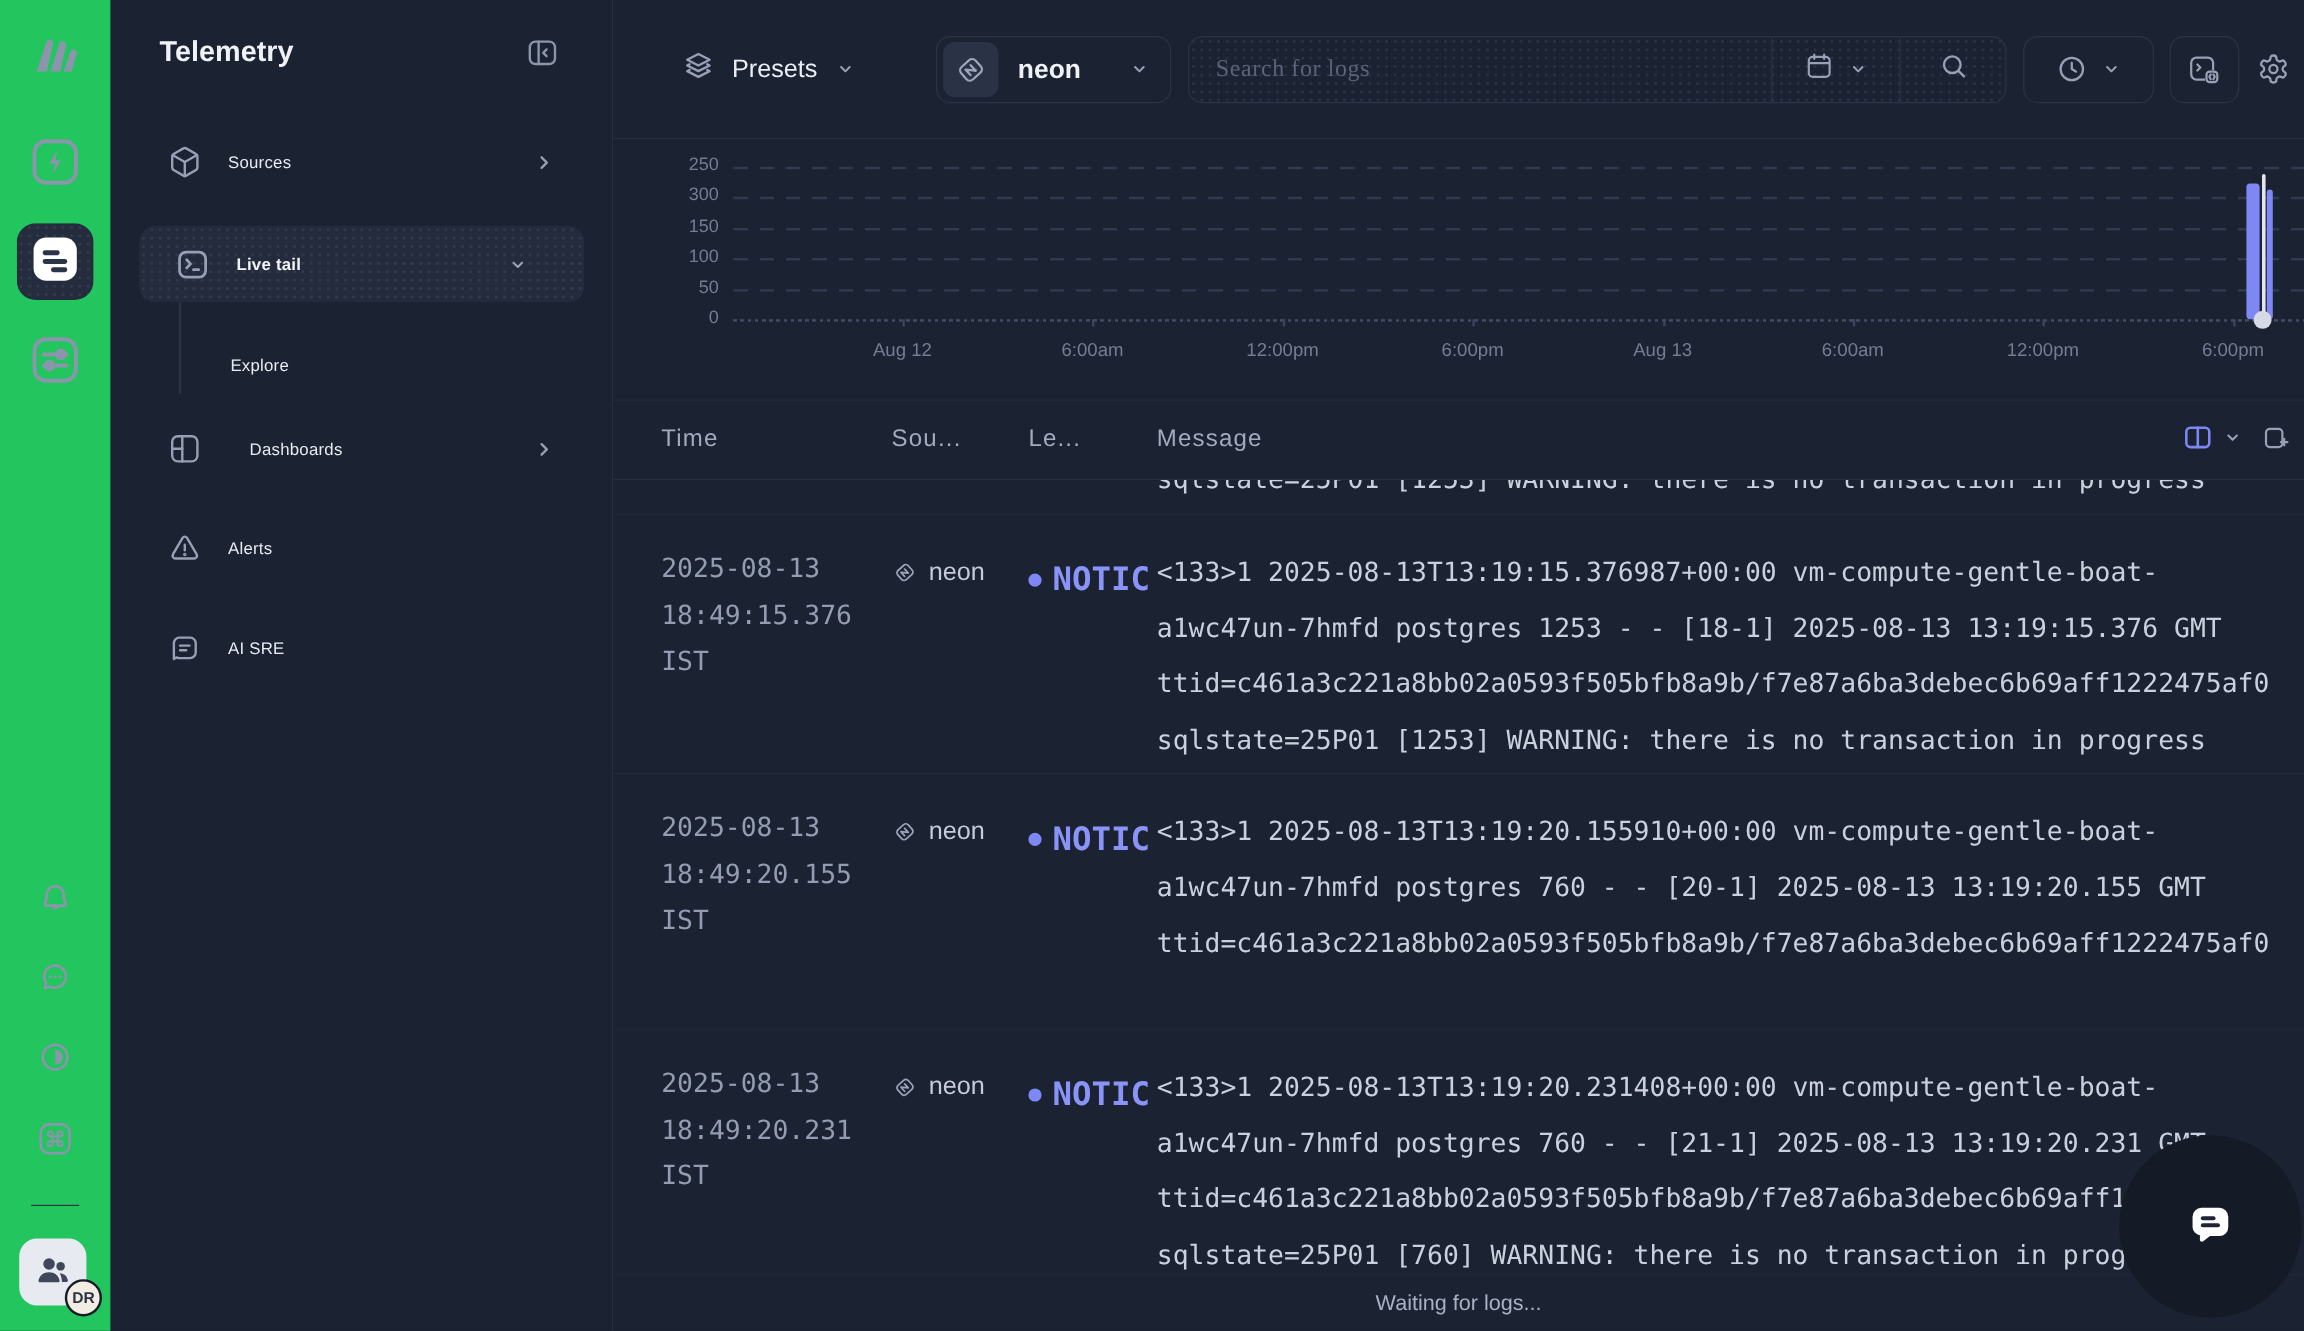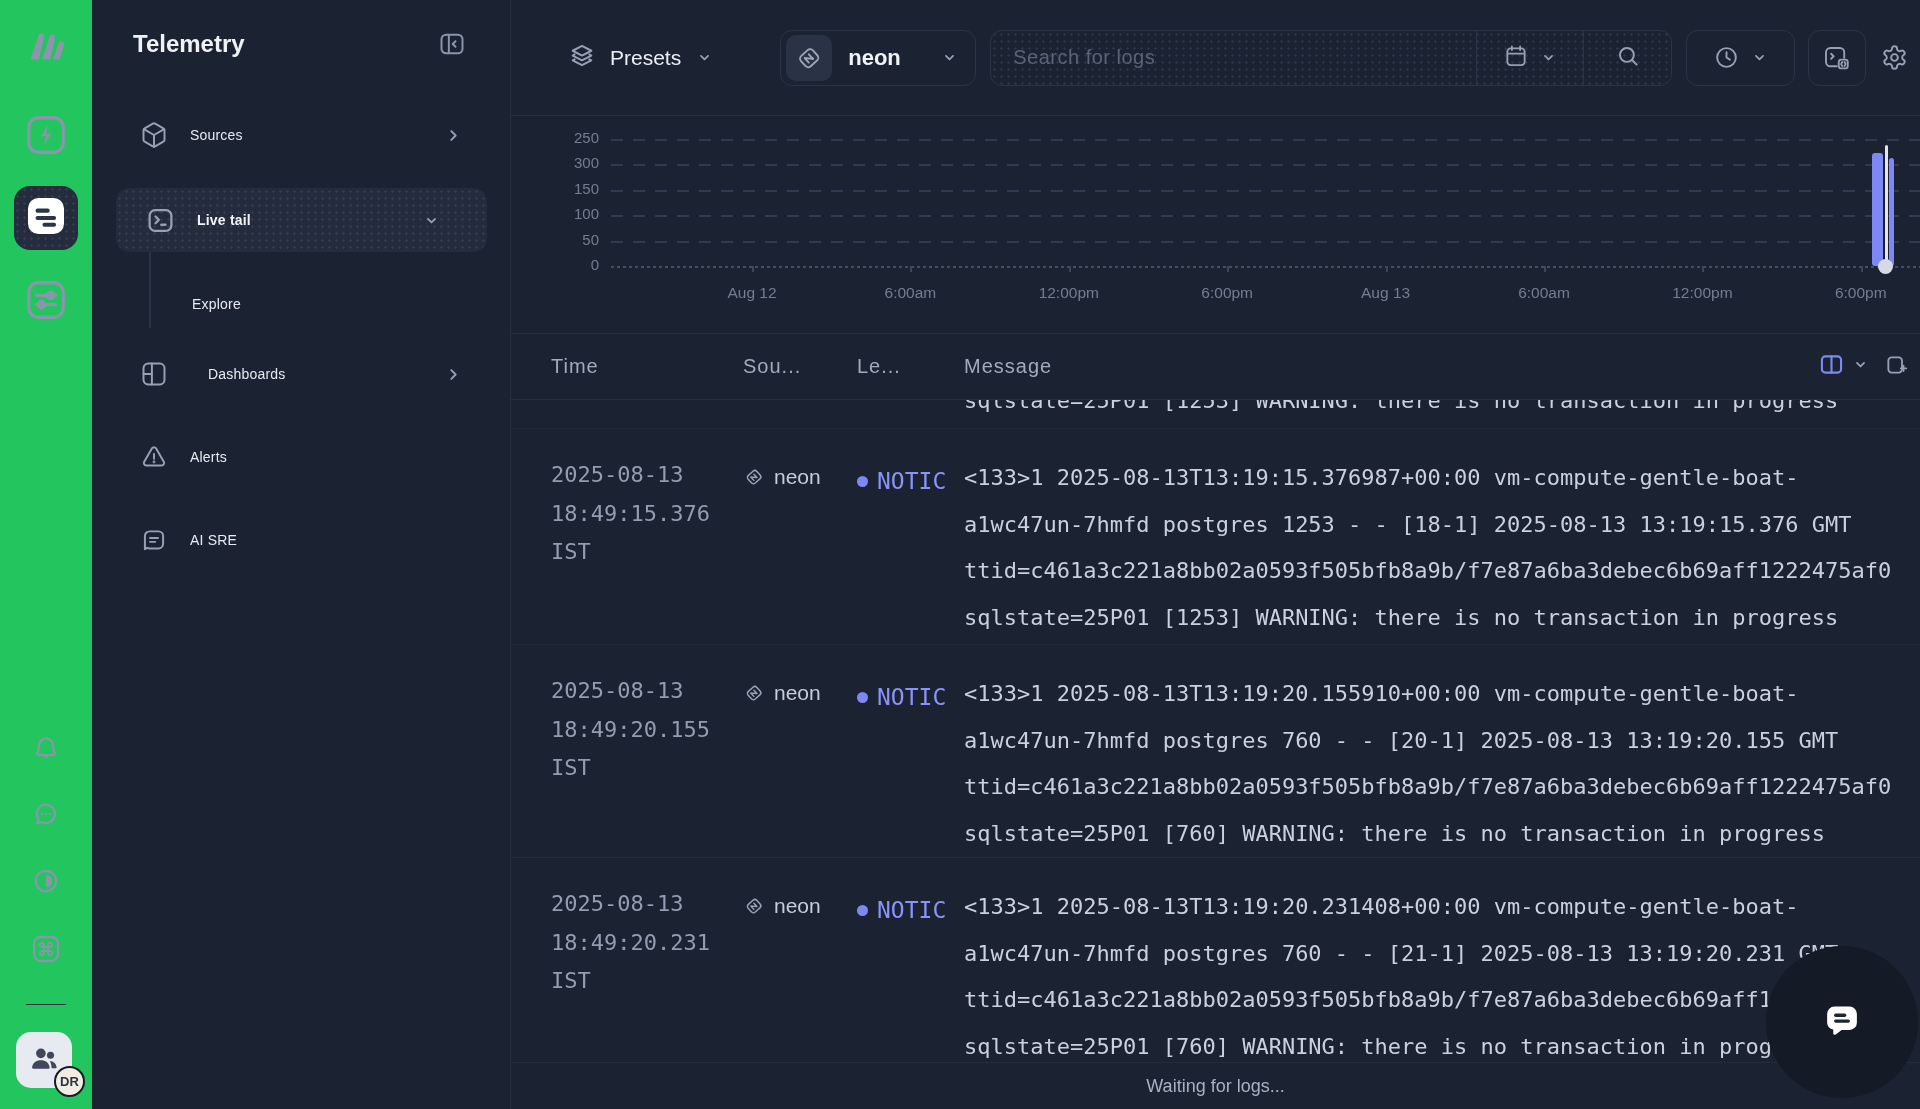--- a/index.html
+++ b/index.html
@@ -48,21 +48,21 @@
   .presets .plabel { color:#eceef5; font-size:21px; font-weight:500; }
   .pill { height:56px; border:1px solid #2b3447; border-radius:12px; display:flex; align-items:center; cursor:pointer; }
   .src-pill { margin-left:66px; width:196px; }
   .src-icon-seg { width:46px; height:46px; margin-left:5px; border-radius:10px; background:#2a3246;
                   display:flex; align-items:center; justify-content:center; color:#9ca5ba; }
   .src-pill .sval { color:#f0f2f8; font-size:22px; font-weight:600; margin-left:16px; flex:1; }
   .src-pill .chev { color:#97a0b4; margin-right:16px; display:flex; }
   .search-group { margin-left:14px; width:682px; padding:0; overflow:hidden; cursor:text; }
   .search-input { flex:1; height:100%; background:transparent; border:none; outline:none; color:#cdd3e0;
                   font-size:20px; letter-spacing:.5px; padding-left:22px;
-                  font-family:Liberation Sans, sans-serif; }
+                  font-family:Liberation Serif, serif; }
   .search-input::placeholder { color:#5a6378; }
   .seg { height:100%; display:flex; align-items:center; justify-content:center; border-left:1px solid #2b3447;
          color:#97a0b4; cursor:pointer; }
   .seg.cal { width:107px; gap:10px; }
   .seg.mag { width:88px; }
   .clock-pill { margin-left:14px; width:109px; justify-content:center; gap:10px; color:#97a0b4; }
   .code-pill { margin-left:13px; width:58px; justify-content:center; color:#97a0b4; }
   .gear { margin-left:15px; color:#97a0b4; display:flex; cursor:pointer; }
 
   
@@ -90,21 +90,21 @@
   
   .logs { position:absolute; left:0; top:400px; width:1409px; height:662px; overflow:hidden; z-index:1; }
   .partial-row { position:relative; height:29px; overflow:hidden; border-bottom:1px solid #242b3c; }
   .partial-row span { position:absolute; top:-12px; left:453px; white-space:pre; font-size:22px; color:#cad0dd; }
   .log-row { position:relative; border-bottom:1px solid #242b3c; cursor:pointer; }
   .lr-time { position:absolute; left:40px; top:27px; font-size:22px; line-height:38.5px; color:#939db1; white-space:pre; }
   .lr-source { position:absolute; left:232px; top:36px; display:flex; align-items:center; gap:9px; color:#9aa3b8; }
   .lr-source .sname { font-size:21px; color:#c6ccd9; font-family:"Liberation Sans",sans-serif; }
   .lr-level { position:absolute; left:346px; top:39px; display:flex; align-items:center; gap:9px; }
   .lr-dot { width:11px; height:11px; border-radius:50%; background:var(--accent); }
-  .lr-lvl-txt { font-size:23px; color:#8a94f8; }
+  .lr-lvl-txt { font-size:27px; color:#8a94f8;font-weight:bold; }
   .lr-msg { position:absolute; left:453px; top:26px; right:0; overflow:hidden; }
   .lr-msg div { font-size:22px; line-height:46.5px; color:#cad0dd; white-space:pre; }
 
   
   .tfoot { position:absolute; left:0; bottom:0; width:1409px; height:47px; background:#1b2232;
            border-top:1px solid #242b3c; display:flex; align-items:center; justify-content:center; z-index:4; }
   .tfoot span { font-size:18px; color:#a8b1c3; }
 
   
   .fab-halo { position:absolute; left:1766px; top:946px; width:152px; height:152px; border-radius:50%;
@@ -464,21 +464,20 @@
           <span class="sname">neon</span>
         </div>
         <div class="lr-level">
           <span class="lr-dot"></span>
           <span class="lr-lvl-txt mono" style="color: rgb(138, 148, 248);">NOTIC</span>
         </div>
         <div class="lr-msg mono">
           <div>&lt;133&gt;1 2025-08-13T13:19:20.155910+00:00 vm-compute-gentle-boat-</div>
           <div>a1wc47un-7hmfd postgres 760 - - [20-1] 2025-08-13 13:19:20.155 GMT</div>
           <div>ttid=c461a3c221a8bb02a0593f505bfb8a9b/f7e87a6ba3debec6b69aff1222475af0</div>
-          <div>sqlstate=25P01 [760] WARNING: there is no transaction in progress</div>
         </div>
       </div>
       <div class="log-row" style="height: 220px;">
         <div class="lr-time mono">2025-08-13
 18:49:20.231
 IST</div>
         <div class="lr-source">
           <span style="display:flex">
             <svg width="22" height="22" viewBox="0 0 24 24" fill="none" stroke="currentColor" stroke-width="1.6" stroke-linecap="round" stroke-linejoin="round">
               <g transform="rotate(-42 12 12)">

